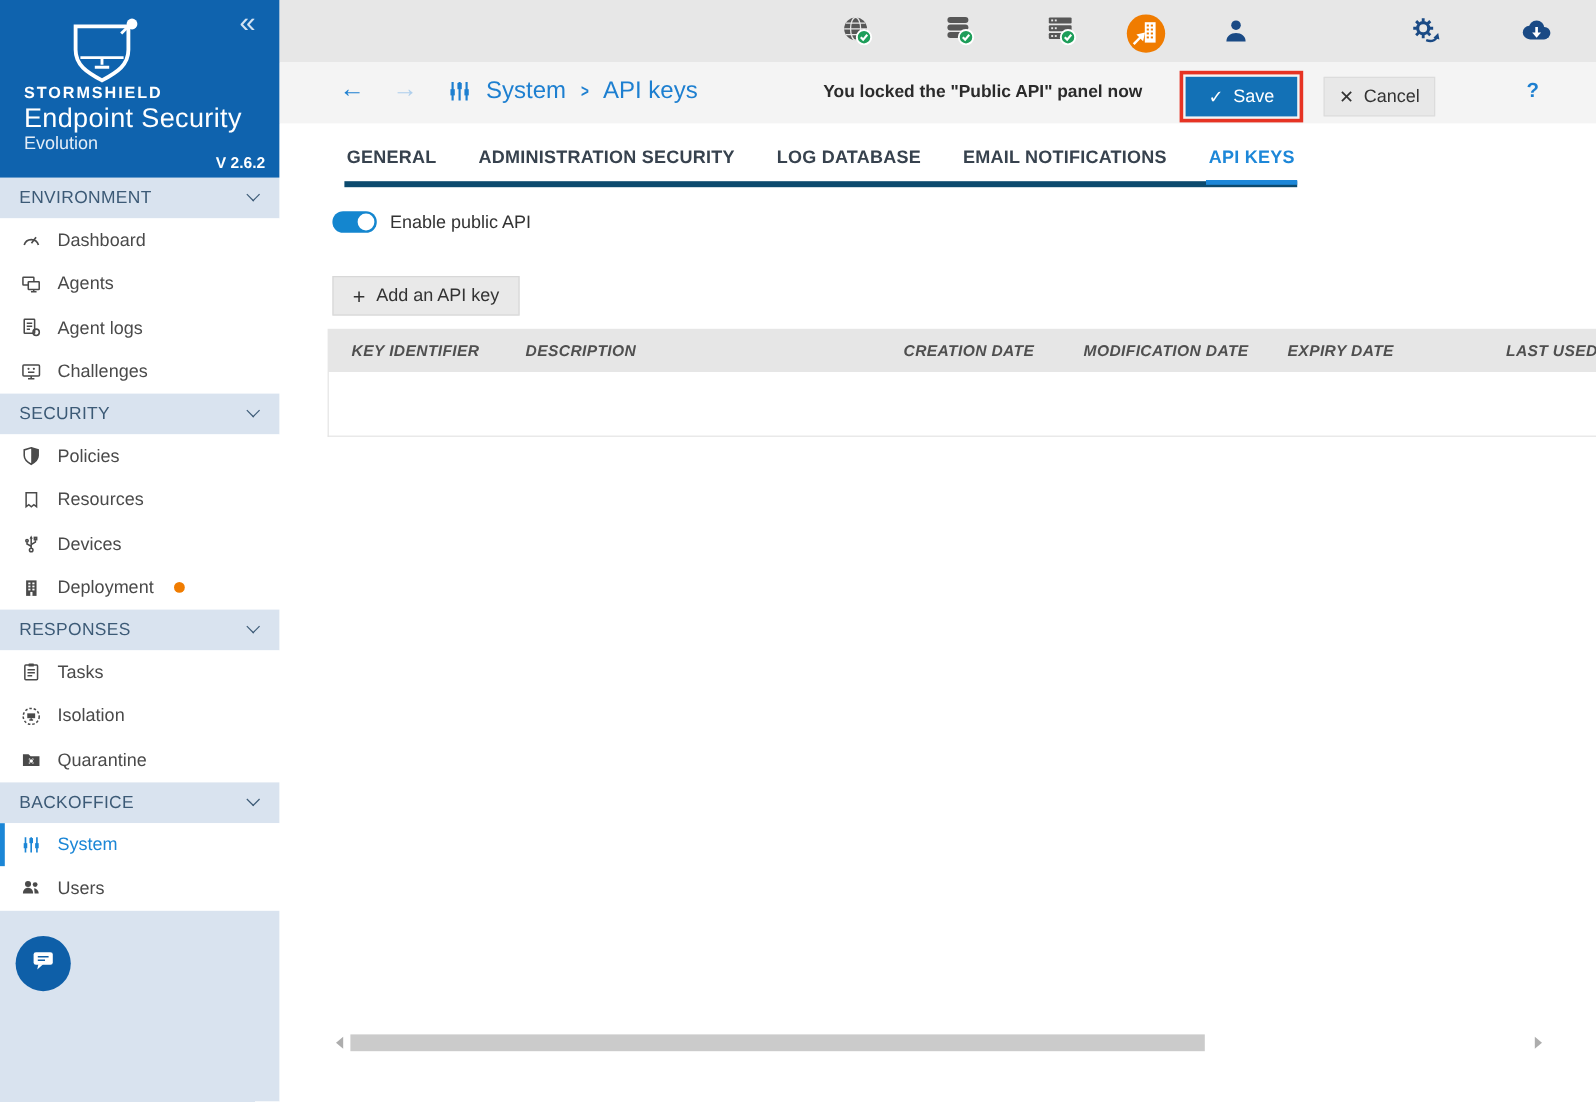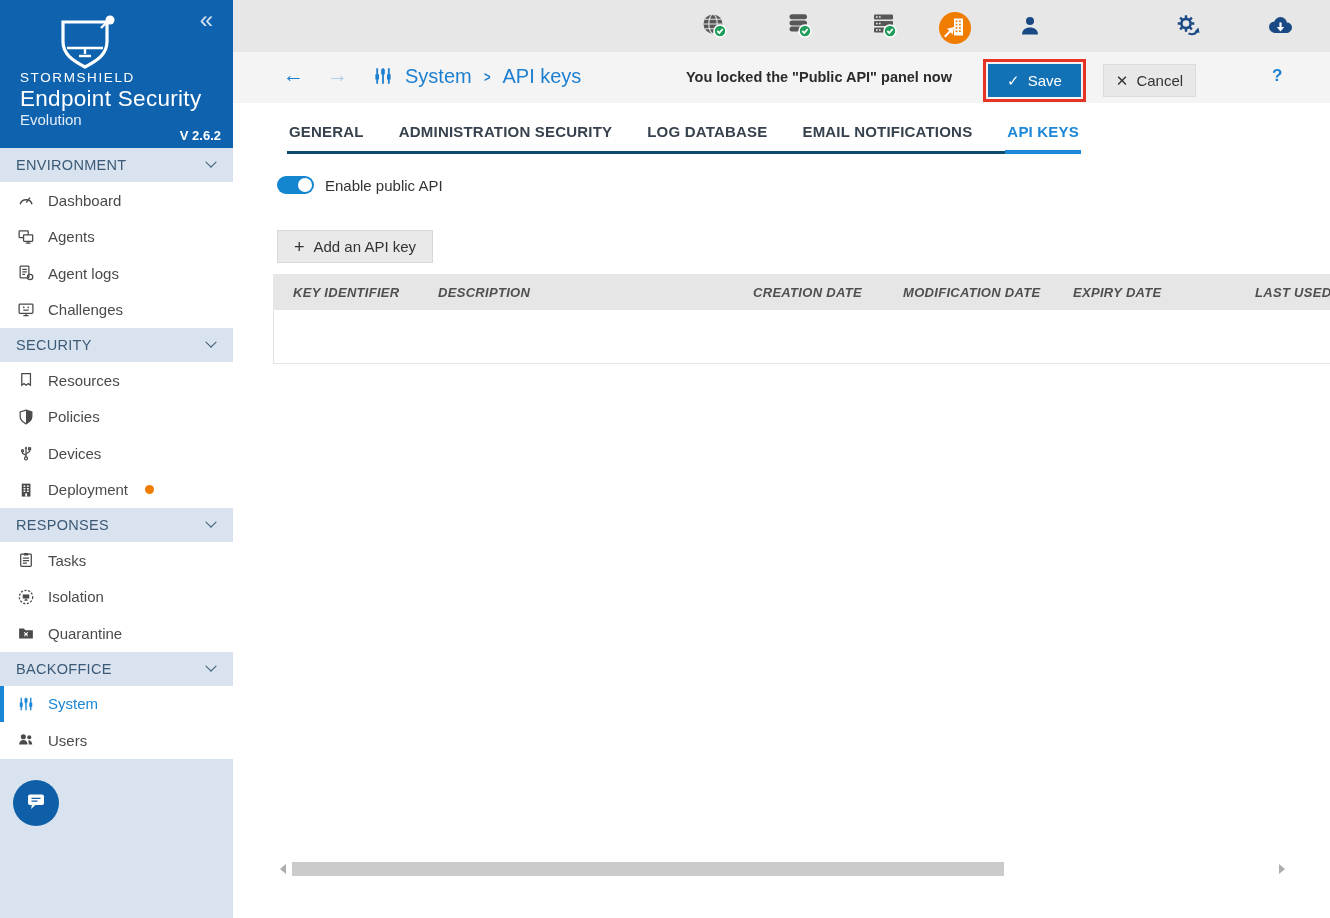--- a/index.html
+++ b/index.html
@@ -5,21 +5,21 @@
   * { box-sizing: border-box; margin: 0; padding: 0; }
   html,body { width:1330px; height:918px; overflow:hidden; }
   body { display:flex; font-family:"Liberation Sans", sans-serif; background:#fff; }
 
   
   .sidebar { width:233px; flex-shrink:0; display:flex; flex-direction:column; background:#fff; }
   .brand { height:148px; background:#0F63AE; position:relative; color:#fff; flex-shrink:0; }
   .collapse { position:absolute; top:8px; right:20px; font-size:24px; color:#D4E3F2; cursor:pointer; line-height:1; }
   .logo { position:absolute; left:55px; top:15px; }
   .brand-text { position:absolute; left:20px; top:70px; line-height:1.15; }
-  .brand-name { font-size:13.5px; font-weight:normal; letter-spacing:1.6px; }
+  .brand-name { font-size:13.5px; font-weight:bold; letter-spacing:1.6px; }
   .brand-product { font-size:22.5px; font-weight:300; letter-spacing:.3px; }
   .brand-edition { font-size:15px; font-weight:300; color:#E3EDF7; }
   .brand-version { position:absolute; right:12px; bottom:5px; font-size:13px; font-weight:bold; }
 
   .sec-head { height:34px; background:#D9E3EF; color:#3C5A76; font-size:14.5px; letter-spacing:.3px;
               display:flex; align-items:center; justify-content:space-between; padding:0 18px 0 16px; cursor:pointer; }
   .chev { width:8px; height:8px; border-right:1.6px solid #3C5A76; border-bottom:1.6px solid #3C5A76;
           transform:rotate(45deg) translate(-2px,-2px); }
   .nav-item { height:36.5px; display:flex; align-items:center; gap:13px; padding-left:12px;
               border-left:4px solid transparent; color:#4A4A4A; font-size:15px; cursor:pointer; background:#fff; }
@@ -45,21 +45,21 @@
   .lock-msg { position:absolute; left:453px; top:17px; font-size:14.5px; font-weight:bold; color:#2B2B2B; }
   .save-btn { position:absolute; left:755px; top:12px; width:93px; height:33px; background:#1371B6; color:#fff;
               border:none; font-size:15px; font-family:inherit; cursor:pointer;
               outline:3px solid #E63323; outline-offset:2px; display:flex; align-items:center; justify-content:center; gap:8px; }
   .cancel-btn { position:absolute; left:870px; top:12px; width:93px; height:33px; background:#E8E8E8; color:#333;
                 border:1px solid #DCDCDC; font-size:15px; font-family:inherit; cursor:pointer;
                 display:flex; align-items:center; justify-content:center; gap:8px; }
   .help { position:absolute; left:1039px; top:14px; font-size:17px; font-weight:bold; color:#1D7FD0; cursor:pointer; }
 
   .content { flex:1; background:#fff; position:relative; overflow:hidden; }
-  .tabs { position:absolute; left:54px; top:20px; display:flex; gap:31px; border-bottom:3px solid #0c4a6e;text-align:center; }
+  .tabs { position:absolute; left:54px; top:20px; display:flex; gap:31px; border-bottom:5px solid #0c4a6e;text-align:center; }
   .tab { padding:0 2px 10px 2px; font-size:15px; font-weight:bold; color:#37424E; letter-spacing:.2px;
          margin-bottom:-3px; border-bottom:3px solid transparent; cursor:pointer; white-space:nowrap; }
   .tab.active { color:#1D87D8; border-bottom:4px solid #1D87D8; }
 
   .toggle-row { position:absolute; left:44px; top:73px; display:flex; align-items:center; gap:11px;text-align:right; }
   .toggle { width:37px; height:18px; border-radius:9px; background:#1486CF; position:relative; cursor:pointer; }
   .toggle .knob { position:absolute; right:2px; top:2px; width:14px; height:14px; border-radius:50%; background:#fff; }
   .toggle-label { font-size:15px; color:#333; }
 
   .add-btn { position:absolute; left:44px; top:127px; height:33px; padding:0 16px; background:#E9E9E9;
@@ -146,33 +146,33 @@
     <span>Challenges</span>
   </div>
 
   <div class="sec-head">
     <span>SECURITY</span>
     <span class="chev"></span>
   </div>
   <div class="nav-item">
     <span class="nicon">
       <svg width="18" height="18" viewBox="0 0 17 17" stroke="currentColor" fill="none" stroke-width="1.2">
-        <path d="M4.5 2.5h8.2v11l-2.1-1.6-2 1.6-2-1.6-2.1 1.6z"></path>
-        </svg>
-      </span>
-    <span>Resources</span>
-  </div>
-  <div class="nav-item">
-    <span class="nicon">
-      <svg width="18" height="18" viewBox="0 0 17 17" stroke="currentColor" fill="none" stroke-width="1.2">
         <path d="M8.5 2l5.5 1.7v4.4c0 3.5-2.6 5.3-5.5 6.9-2.9-1.6-5.5-3.4-5.5-6.9V3.7z"></path>
         <path d="M8.5 2l5.5 1.7v4.4c0 3.5-2.6 5.3-5.5 6.9z" fill="currentColor" stroke="none"></path>
         </svg>
       </span>
     <span>Policies</span>
+  </div>
+  <div class="nav-item">
+    <span class="nicon">
+      <svg width="18" height="18" viewBox="0 0 17 17" stroke="currentColor" fill="none" stroke-width="1.2">
+        <path d="M4.5 2.5h8.2v11l-2.1-1.6-2 1.6-2-1.6-2.1 1.6z"></path>
+        </svg>
+      </span>
+    <span>Resources</span>
   </div>
   <div class="nav-item">
     <span class="nicon">
       <svg width="18" height="18" viewBox="0 0 17 17" stroke="currentColor" fill="none" stroke-width="1.2">
         <circle cx="8.5" cy="13.6" r="1.4"></circle>
           <path d="M8.5 12.2V3.4"></path>
           <path d="M8.5 2.2L7.2 4.6h2.6z" fill="currentColor" stroke="none"></path>
         <path d="M8.5 10.6L5.2 8.8V7.4"></path>
           <circle cx="5.2" cy="6.3" r=".95"></circle>
         <path d="M8.5 9.2l3.3-1.9V5.9"></path>

